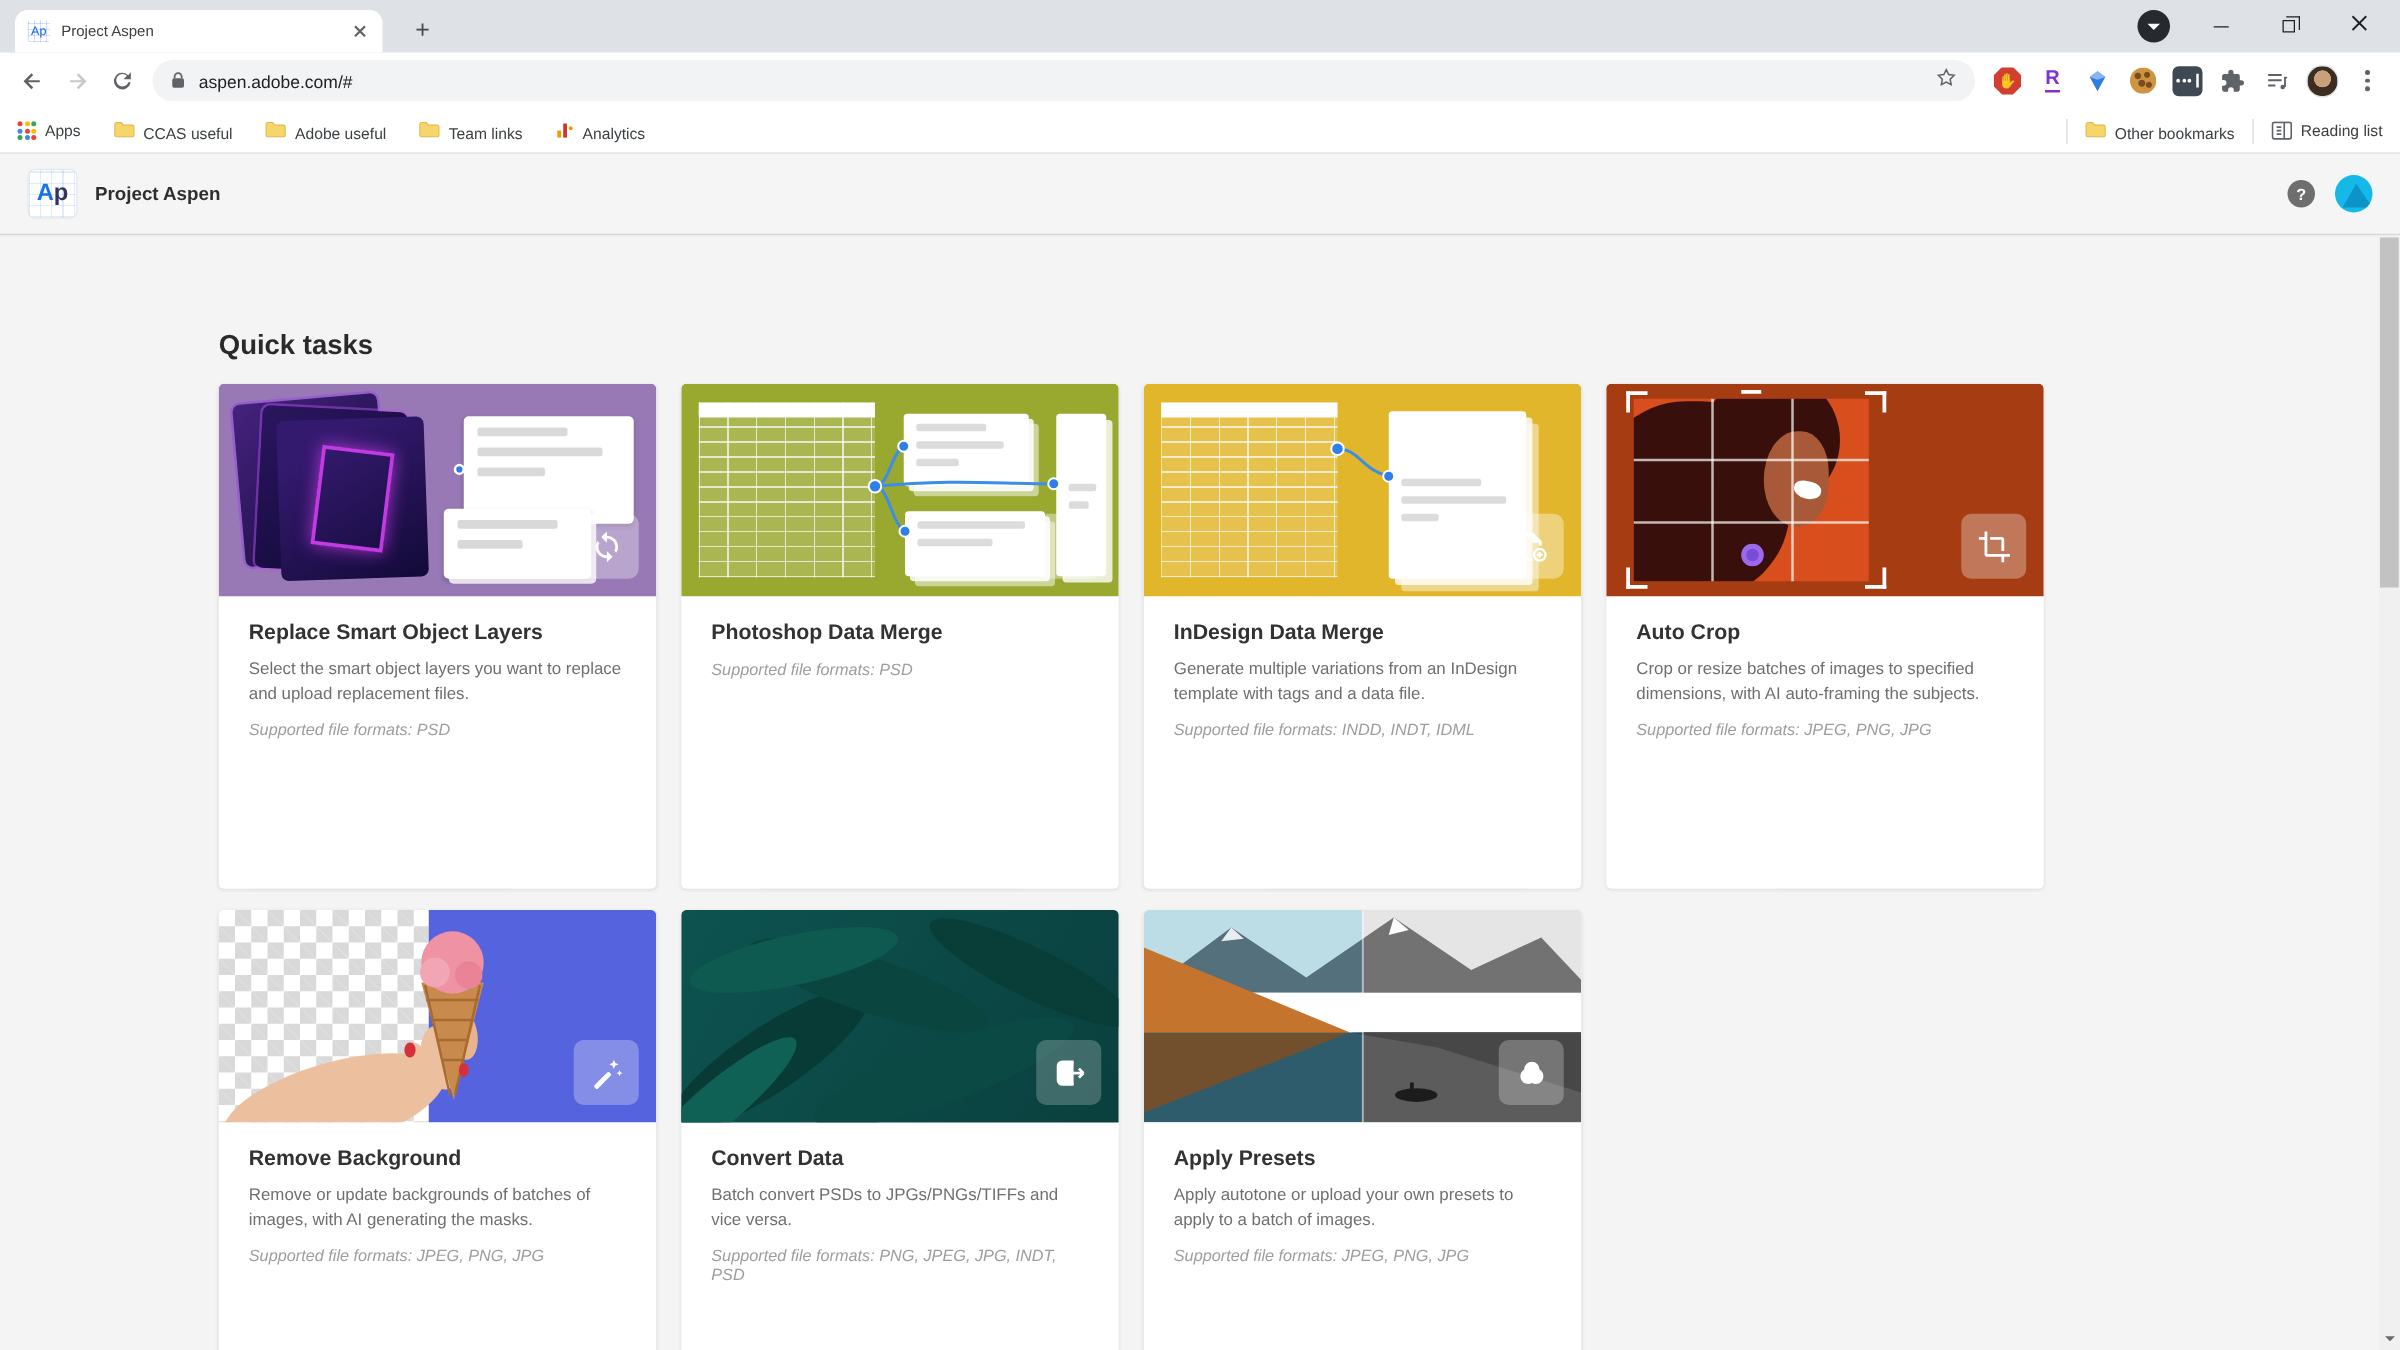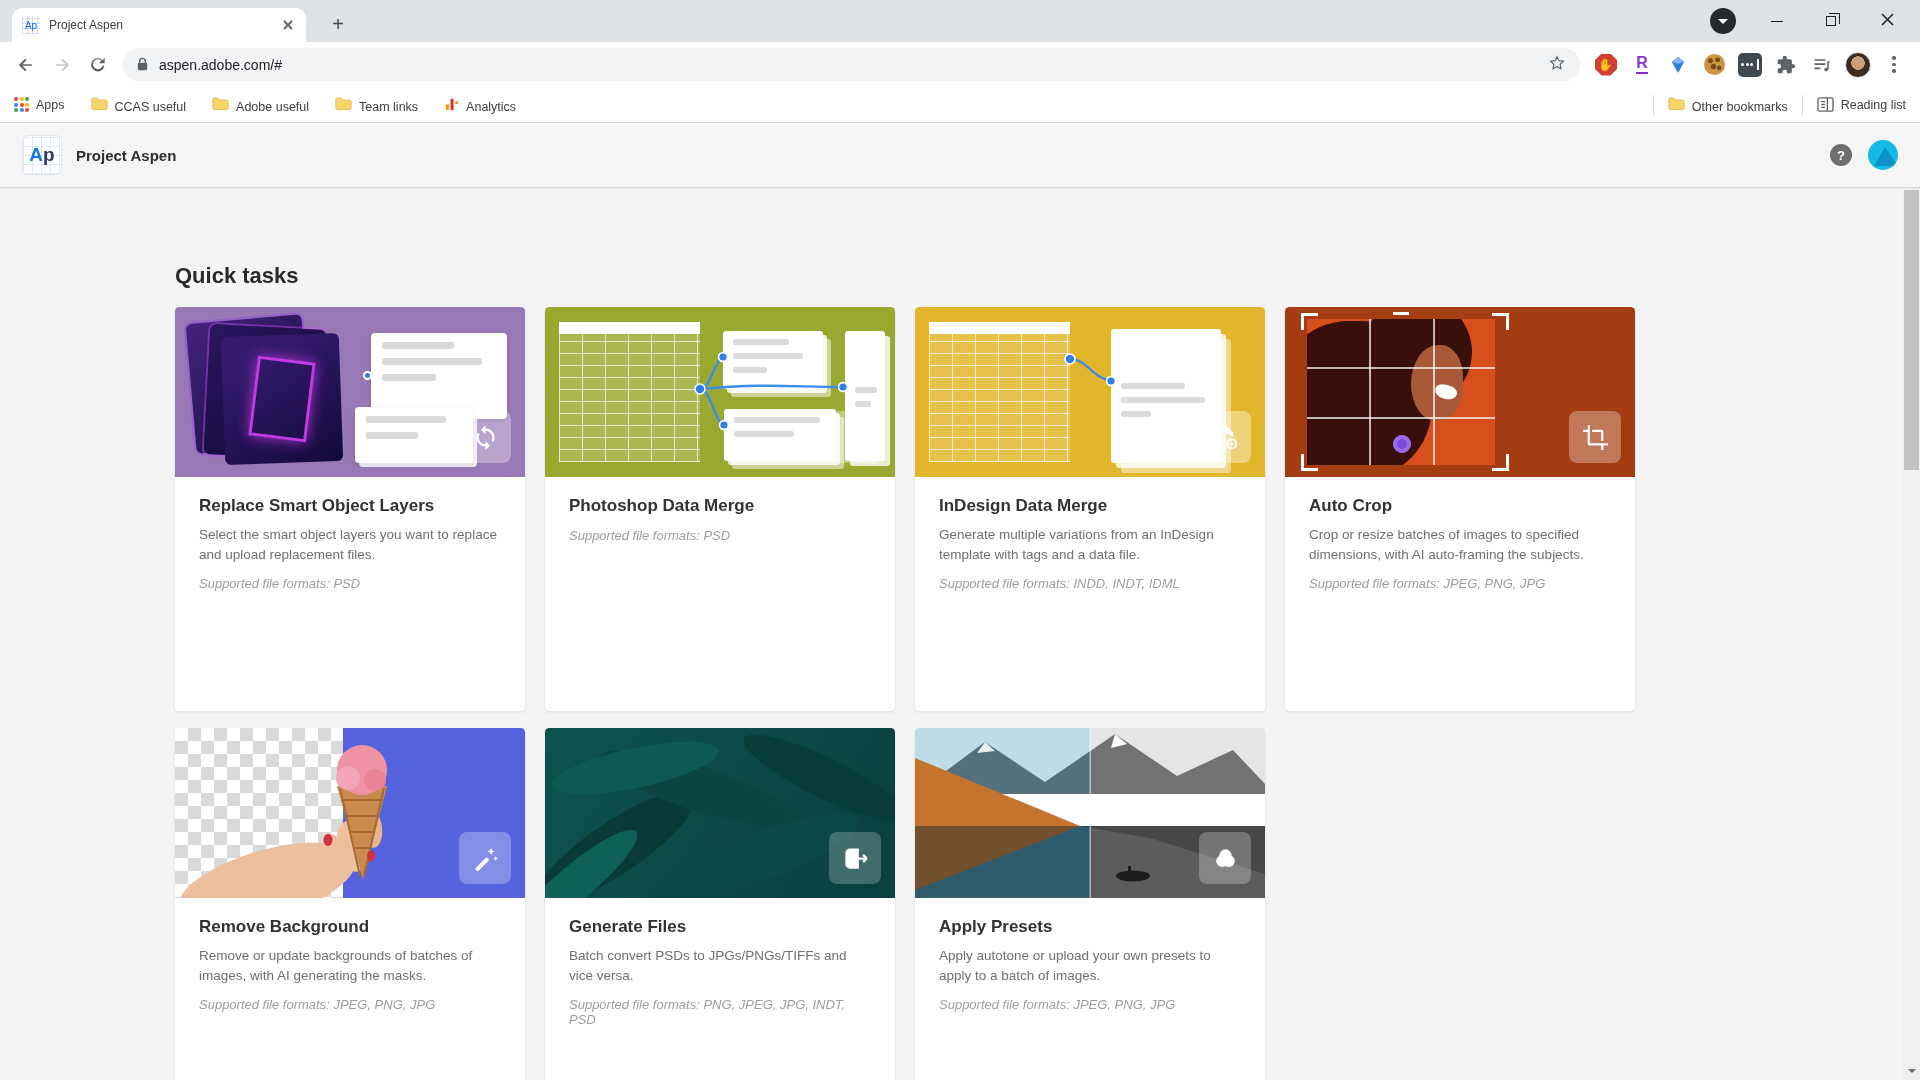--- a/index.html
+++ b/index.html
@@ -475,21 +475,21 @@
             <ellipse cx="30" cy="155" rx="80" ry="18" transform="rotate(-40 30 155)" fill="#0f6156"></ellipse>
           </svg>
           <span class="chip" style="background:rgba(255,255,255,.22)">
             <svg viewBox="0 0 24 24" fill="none" stroke="#fff" stroke-width="2">
                 <path d="M15 4H7a3 3 0 0 0-3 3v10a3 3 0 0 0 3 3h8"></path>
                 <path d="M11 12h11m0 0l-3.2-3.2M22 12l-3.2 3.2"></path>
               </svg>
           </span>
         </div>
         <div class="cbody">
-          <div class="ctitle">Generate Files</div>
+          <div class="ctitle">Convert Data</div>
           <div class="cdesc">Batch convert PSDs to JPGs/PNGs/TIFFs and vice versa.</div>
           <div class="cfmt">Supported file formats: PNG, JPEG, JPG, INDT, PSD</div>
         </div>
       </div>
 
       <div class="card">
         <div class="cimg">
           <svg class="artsvg" viewBox="0 0 350 170">
             <defs>
               <clipPath id="rhalf">

